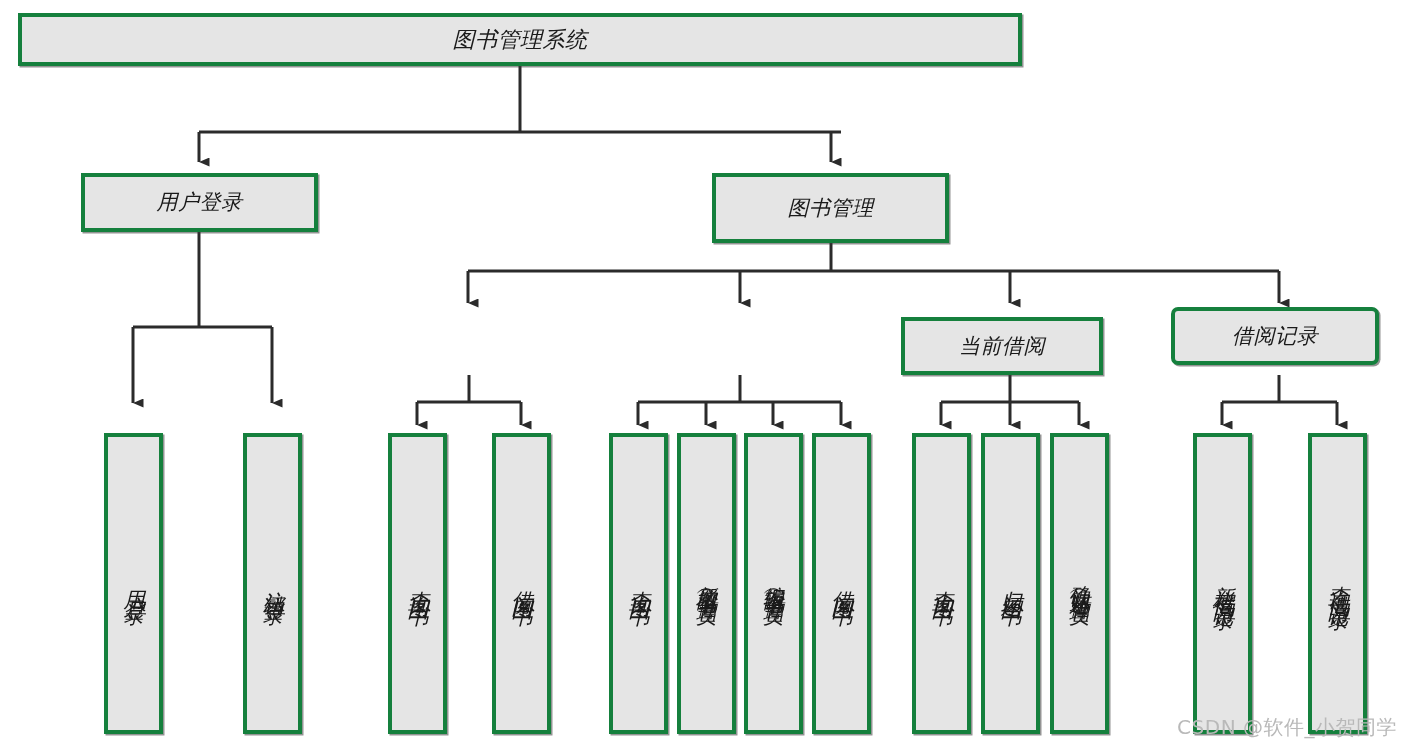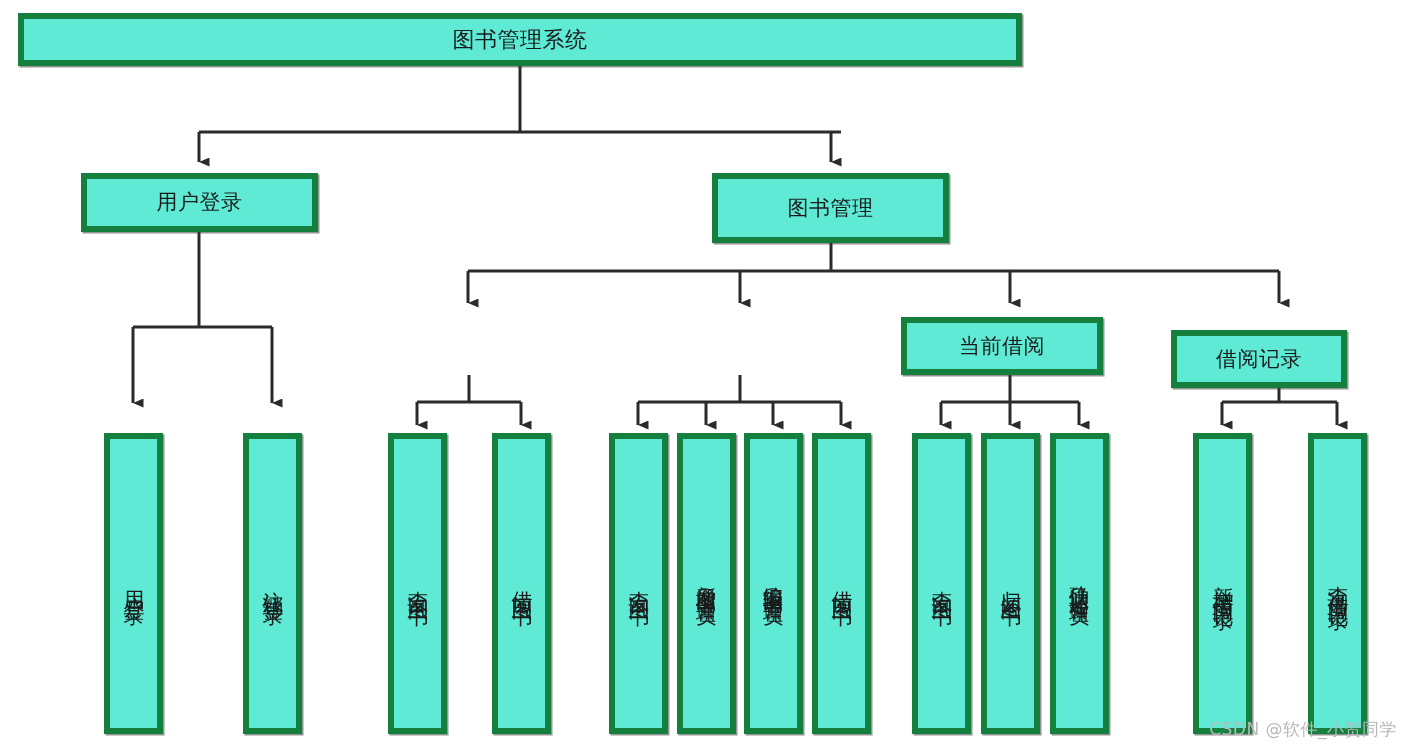--- a/index.html
+++ b/index.html
@@ -22,27 +22,28 @@
     position: absolute;
     left: 0;
     top: 0;
     width: 1405px;
     height: 747px;
     pointer-events: none;
   }
   .node {
     position: absolute;
     box-sizing: border-box;
-    background: #5eead4;
-    border: 6px solid #15803d;
+    background: #e5e5e5;
+    border: 4px solid #15803d;
     box-shadow: 1.5px 1.5px 0 0 rgba(60,60,60,0.55);
     display: flex;
     align-items: center;
     justify-content: center;
     color: #1a1a1a;
+    font-style: italic;
   }
   .node-label {
     display: block;
     text-align: center;
     line-height: 1.18;
     white-space: nowrap;
   }
   
   .node.horiz .node-label {
     font-size: 21px;
@@ -67,21 +68,21 @@
     max-height: 100%;
   }
   .node.vert.tall .node-label {
     letter-spacing: 3px;
     font-size: 20px;
   }
   #watermark {
     position: absolute;
     right: 8px;
     bottom: 6px;
-    font-size: 17px;
+    font-size: 20px;
     color: #b9b9b9;
     letter-spacing: 0.5px;
     user-select: none;
     white-space: nowrap;
   }
 </style>
 </head>
 <body>
 
 <div id="diagram-canvas">
@@ -149,21 +150,21 @@
   <div class="node horiz" style="left:712px; top:173px; width:237px; height:70px;">
     <span class="node-label">图书管理</span>
   </div>
 
 
 
   <div class="node horiz" style="left:901px; top:317px; width:202px; height:58px;">
     <span class="node-label">当前借阅</span>
   </div>
 
-  <div class="node horiz" style="left:1171px; top:330px; width:176px; height:58px;">
+  <div class="node horiz" style="left:1171px; top:307px; width:208px; height:58px;border-radius:7px;">
     <span class="node-label">借阅记录</span>
   </div>
 
   <div class="node vert" style="left:104px; top:433px; width:59px; height:301px;">
     <span class="node-label">用户登录</span>
   </div>
 
   <div class="node vert" style="left:243px; top:433px; width:59px; height:301px;">
     <span class="node-label">注销登录</span>
   </div>

